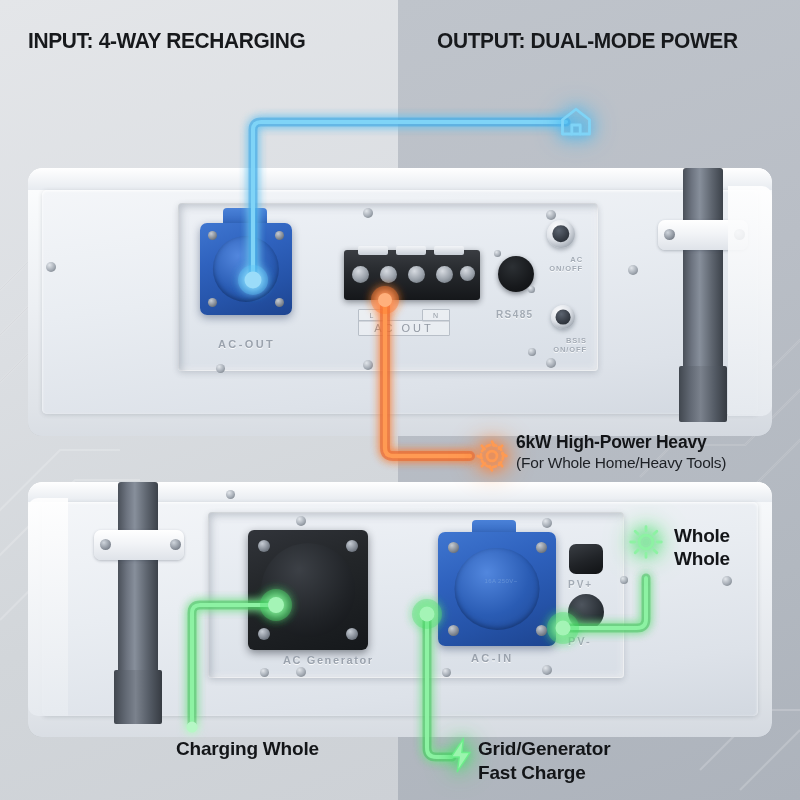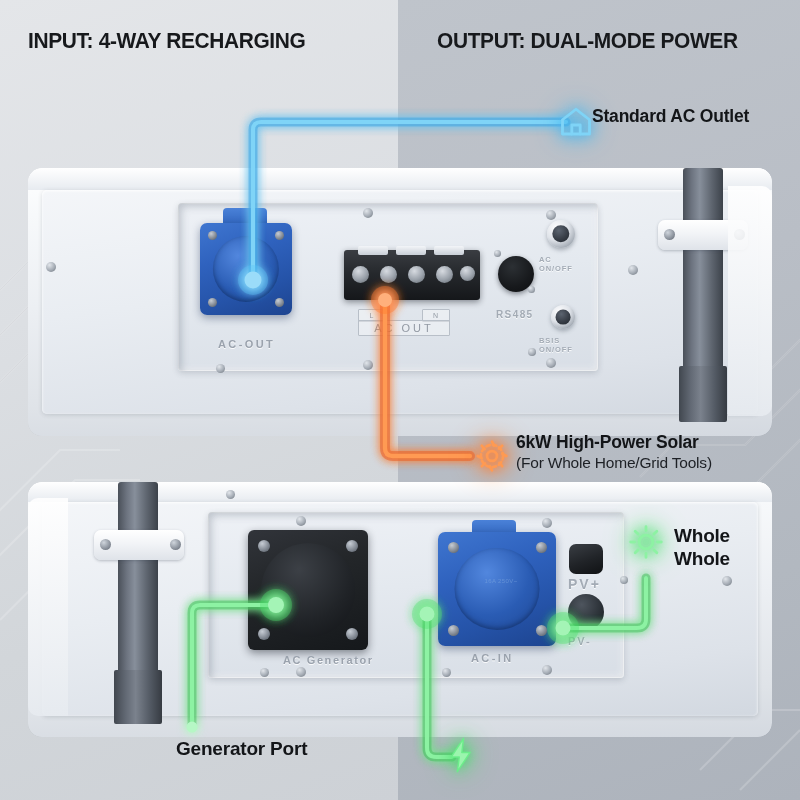--- a/index.html
+++ b/index.html
@@ -93,21 +93,21 @@
     background:linear-gradient(160deg,#3a3e44,#202327 55%,#101214);}
   .pvport{position:absolute;border-radius:50%;
     background:radial-gradient(circle at 38% 30%,#4e555e,#2a3036 60%,#15181b);}
   .pscrew{position:absolute;width:10px;height:10px;border-radius:50%;
     background:radial-gradient(circle at 35% 30%,#e2e6eb,#a5acb5 55%,#6a7179);}
 
   
   .etch{position:absolute;color:#9aa2ad;font-size:11px;letter-spacing:2.4px;
     white-space:nowrap;text-shadow:0 1px 0 rgba(255,255,255,.85);font-weight:bold;}
   .etch-sm{position:absolute;color:#a3abb5;font-size:7.5px;letter-spacing:.9px;
-    white-space:nowrap;line-height:9px;text-align:left;
+    white-space:nowrap;line-height:9px;text-align:right;
     text-shadow:0 1px 0 rgba(255,255,255,.8);font-weight:bold;}
   .tlabel{position:absolute;border:1px solid #b8bfc8;border-radius:1px;
     color:#9299a3;font-size:7px;letter-spacing:1px;text-align:center;
     background:rgba(255,255,255,.35);}
 
   
   #wires{position:absolute;left:0;top:0;width:800px;height:800px;pointer-events:none;}
 
   
   .callout{position:absolute;white-space:nowrap;}
@@ -262,21 +262,21 @@
     <div class="sock-blue" style="left:410px;top:50px;width:118px;height:114px;"></div>
     <div class="sock-screw" style="left:420px;top:60px;width:11px;height:11px;"></div>
     <div class="sock-screw" style="left:508px;top:60px;width:11px;height:11px;"></div>
     <div class="sock-screw" style="left:420px;top:143px;width:11px;height:11px;"></div>
     <div class="sock-screw" style="left:508px;top:143px;width:11px;height:11px;"></div>
     <div style="position:absolute;left:435px;top:96px;width:76px;text-align:center;font-size:6px;
                 color:#7fa8e0;opacity:.55;letter-spacing:.4px;">16A 250V~</div>
     <div class="etch" style="left:443px;top:170px;">AC-IN</div>
 
     <div class="pvknob" style="left:541px;top:62px;width:34px;height:30px;"></div>
-    <div class="etch-sm" style="left:540px;top:98px;font-size:14px;letter-spacing:2px;">PV+</div>
+    <div class="etch-sm" style="left:540px;top:98px;font-size:10px;letter-spacing:2px;">PV+</div>
     <div class="pvport" style="left:540px;top:112px;width:36px;height:36px;"></div>
     <div class="etch-sm" style="left:540px;top:155px;font-size:11px;letter-spacing:2px;">PV-</div>
     <div class="pscrew" style="left:592px;top:94px;width:8px;height:8px;"></div>
     <div class="pscrew" style="left:414px;top:186px;width:9px;height:9px;"></div>
     <div class="pscrew" style="left:232px;top:186px;width:9px;height:9px;"></div>
 
     <div class="pipe" style="left:90px;top:0px;width:40px;height:240px;"></div>
     <div class="pipe-foot" style="left:86px;top:188px;width:48px;height:54px;"></div>
     <div class="clamp" style="left:66px;top:48px;width:90px;height:30px;"></div>
     <div class="clampscrew" style="left:72px;top:57px;"></div>
@@ -350,52 +350,55 @@
     </g>
   </svg>
 
   <div class="co-ic" style="left:558px;top:104px;">
     <svg width="36" height="36" viewBox="0 0 24 24" fill="none" stroke="#7fd4f7" stroke-width="1.9" stroke-linecap="round" stroke-linejoin="round" style="filter:drop-shadow(0 0 6px #3fb6f0) drop-shadow(0 0 11px #3fb6f0);">
       <path d="M3 10.5 L12 3.5 L21 10.5 L21 20 L3 20 Z"></path>
       <path d="M9.2 20 L9.2 14 L14.8 14 L14.8 20"></path>
     </svg>
   </div>
   <div class="callout" id="co-ac">
-    <div class="co-t1">Standard AC Outlet</div>
   </div>
 
   <div class="co-ic" style="left:474px;top:438px;">
     <svg width="36" height="36" viewBox="0 0 24 24" fill="none" stroke="#ff9a52" stroke-width="1.8" stroke-linecap="round" stroke-linejoin="round" style="filter:drop-shadow(0 0 6px #ff7a2a) drop-shadow(0 0 12px #ff7a2a);">
       <circle cx="12" cy="12" r="3.3"></circle>
       <path d="M12 2.4 L13.4 5.1 M12 21.6 L10.6 18.9 M21.6 12 L18.9 10.6 M2.4 12 L5.1 13.4
                M18.8 5.2 L16.6 7.1 M5.2 18.8 L7.4 16.9 M18.8 18.8 L16.9 16.6 M5.2 5.2 L7.1 7.4"></path>
       <circle cx="12" cy="12" r="7.4" stroke-dasharray="2.3 2.1"></circle>
     </svg>
   </div>
   <div class="callout" id="co-6kw">
-    <div class="co-t1">6kW High-Power Solar</div>
-    <div class="co-t2">(For Whole Home/Grid Tools)</div>
+    <div class="co-t1">6kW High-Power Heavy</div>
+    <div class="co-t2">(For Whole Home/Heavy Tools)</div>
   </div>
 
   <div class="co-ic" style="left:628px;top:524px;">
     <svg width="36" height="36" viewBox="0 0 24 24" fill="none" stroke="#8df2a3" stroke-width="1.9" stroke-linecap="round" style="filter:drop-shadow(0 0 6px #47e06a) drop-shadow(0 0 12px #47e06a);">
       <circle cx="12" cy="12" r="4.6"></circle>
       <path d="M12 1.8 V4.4 M12 19.6 V22.2 M1.8 12 H4.4 M19.6 12 H22.2
                M4.8 4.8 L6.7 6.7 M17.3 17.3 L19.2 19.2
                M19.2 4.8 L17.3 6.7 M6.7 17.3 L4.8 19.2"></path>
     </svg>
   </div>
   <div class="callout" id="co-solar">
     <div class="co-t1" style="font-size:19px;line-height:23px;">Whole</div>
     <div class="co-t1" style="font-size:19px;line-height:23px;">Whole</div>
   </div>
 
   <div class="callout" id="co-aux">
-    <div class="co-t1" style="font-size:19px;line-height:24px;">Generator Port</div>
+    <div class="co-t1" style="font-size:19px;line-height:24px;">Charging Whole</div>
   </div>
 
   <div class="co-ic" style="left:444px;top:736px;">
     <svg width="34" height="38" viewBox="0 0 24 26" style="filter:drop-shadow(0 0 6px #47e06a) drop-shadow(0 0 12px #47e06a);">
       <path d="M13.8 1.2 L5.2 14.4 L10.8 14.4 L9.4 24.8 L18.4 11.2 L12.6 11.2 Z" fill="#9bf5ae" stroke="#6ced8a" stroke-width="1" stroke-linejoin="round"></path>
     </svg>
   </div>
+  <div class="callout" id="co-grid">
+    <div class="co-t1" style="font-size:19px;line-height:24px;">Grid/Generator</div>
+    <div class="co-t1" style="font-size:19px;line-height:24px;">Fast Charge</div>
+  </div>
 
 </div>
 
 </body></html>

